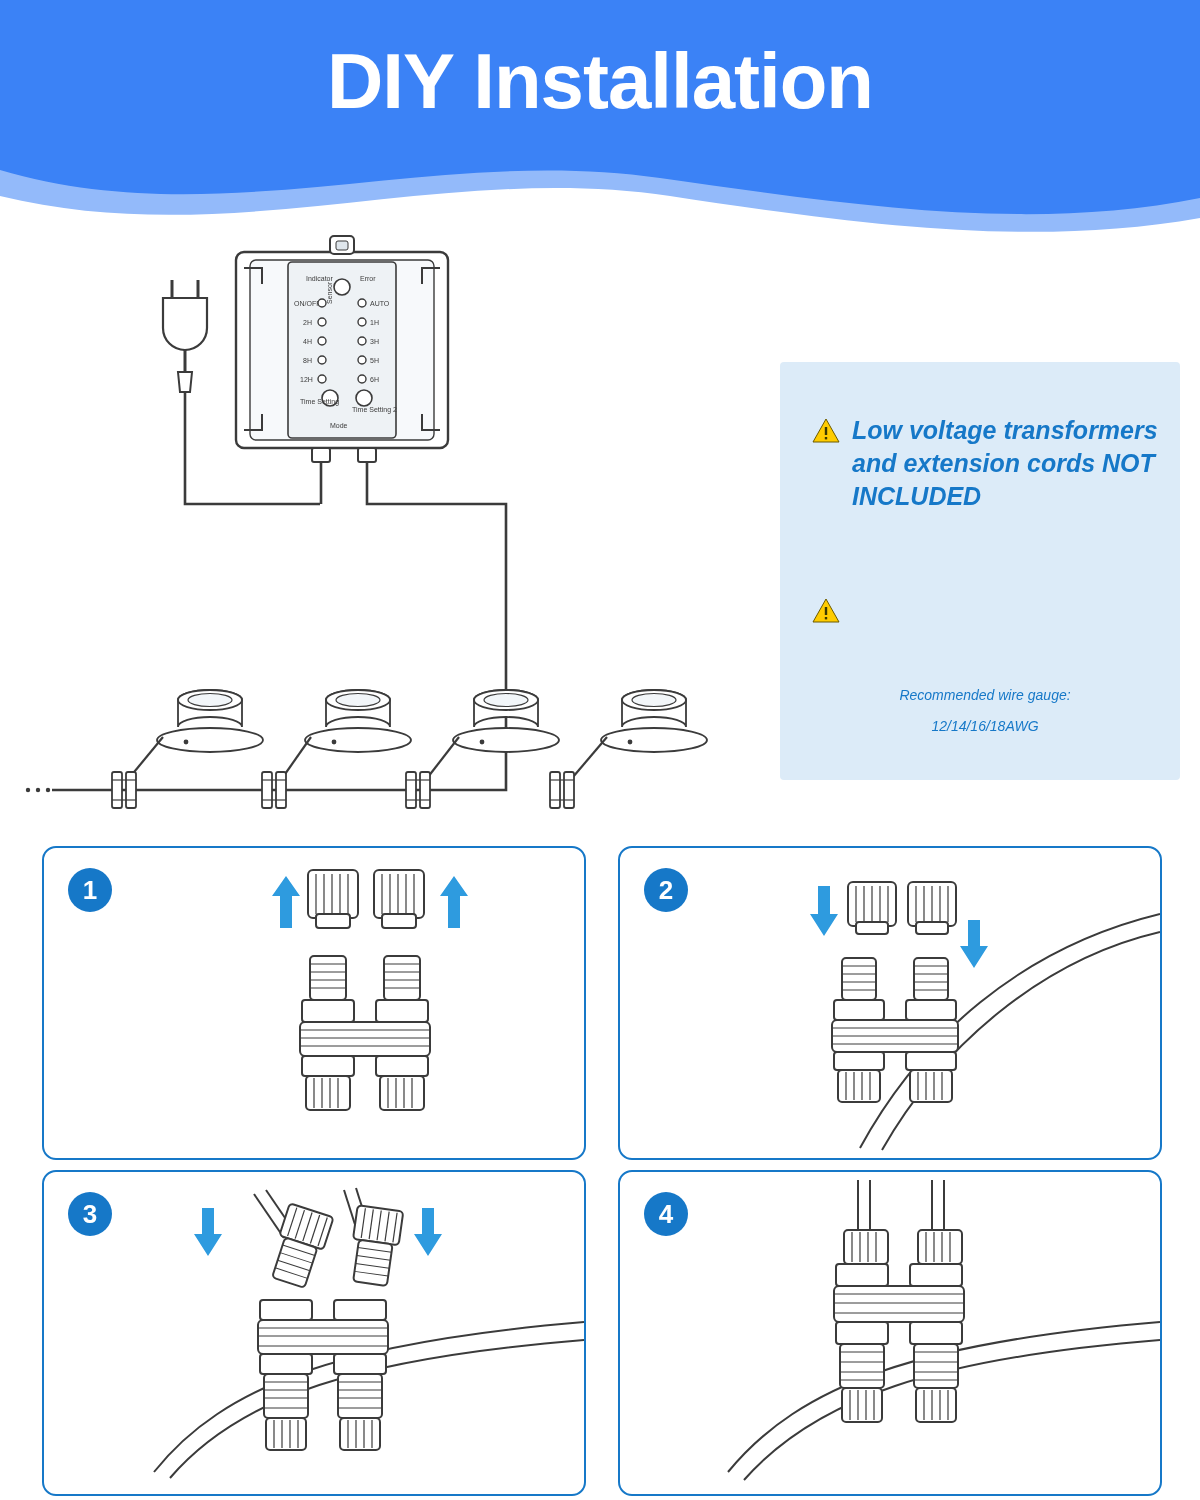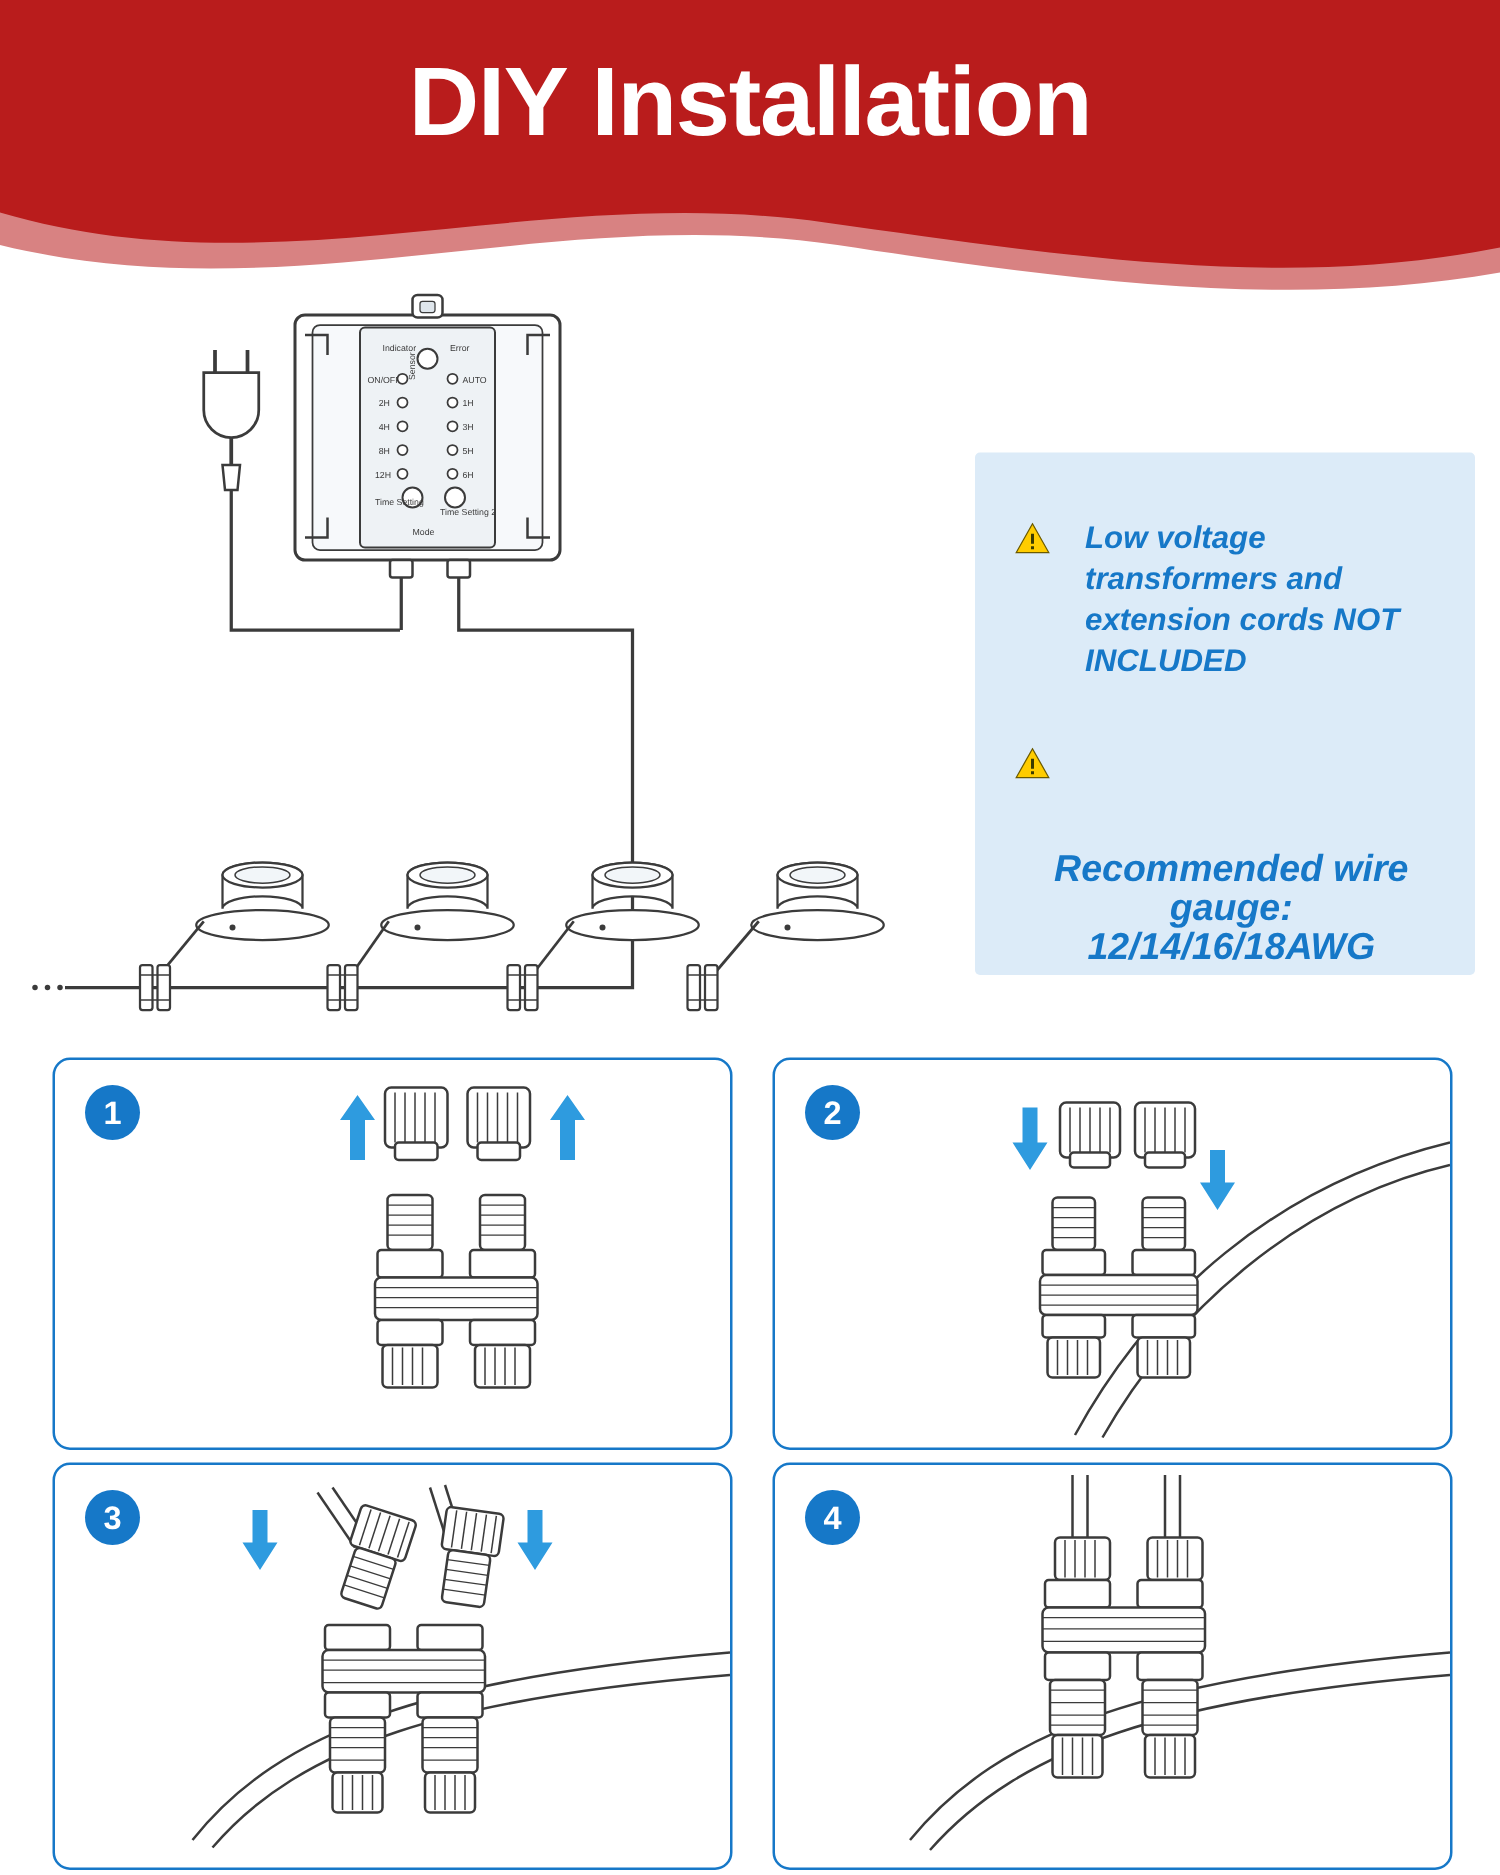--- a/index.html
+++ b/index.html
@@ -5,44 +5,44 @@
   html,body{margin:0;padding:0;}
   body{
     width:1200px;height:1500px;position:relative;overflow:hidden;
     background:#ffffff;
     font-family:"Liberation Sans", sans-serif;
   }
 
   
   .header{
     position:absolute;left:0;top:0;width:1200px;height:232px;
-    background:#b91c1c;
+    background:#3b82f6;
     overflow:hidden;
   }
   .header-title{
     position:absolute;left:0;top:36px;width:1200px;text-align:center;
     color:#ffffff;font-size:78px;font-weight:bold;letter-spacing:-1px;
   }
   .wave-wrap{position:absolute;left:0;top:140px;width:1200px;height:110px;}
 
   
   .note-panel{
     position:absolute;left:780px;top:362px;width:400px;height:418px;
     background:#dcebf8;border-radius:4px;
   }
-  .note-row{position:absolute;display:flex;align-items:flex-start;gap:28px;}
+  .note-row{position:absolute;display:flex;align-items:flex-start;gap:12px;}
   .note-row .warn{flex:0 0 auto;margin-top:4px;}
   .note-text{
     color:#1678c8;font-style:italic;font-weight:bold;font-size:25px;line-height:33px;
   }
   .note-row-1{left:32px;top:52px;width:350px;}
   .note-row-2{left:32px;top:232px;width:350px;}
   .note-foot{
     position:absolute;left:20px;top:318px;width:370px;text-align:center;
-    color:#1678c8;font-style:italic;font-weight:bold;font-size:30px;line-height:31px;
+    color:#1678c8;font-style:italic;font-weight:normal;font-size:14px;line-height:31px;
   }
 
   
   .diagram{position:absolute;left:0;top:232px;width:1200px;height:600px;}
 
   
   .ctrl-label{font-size:7px;fill:#3b3b3b;font-family:"Liberation Sans",sans-serif;}
 
   
   .cards{position:absolute;left:0;top:840px;width:1200px;height:660px;}

